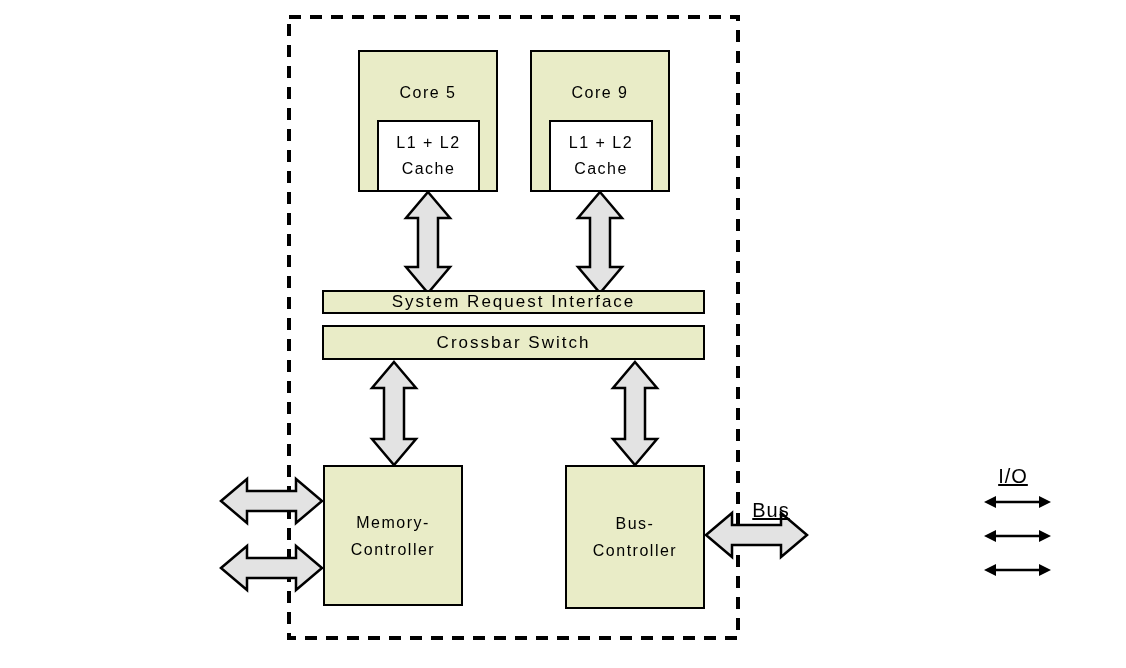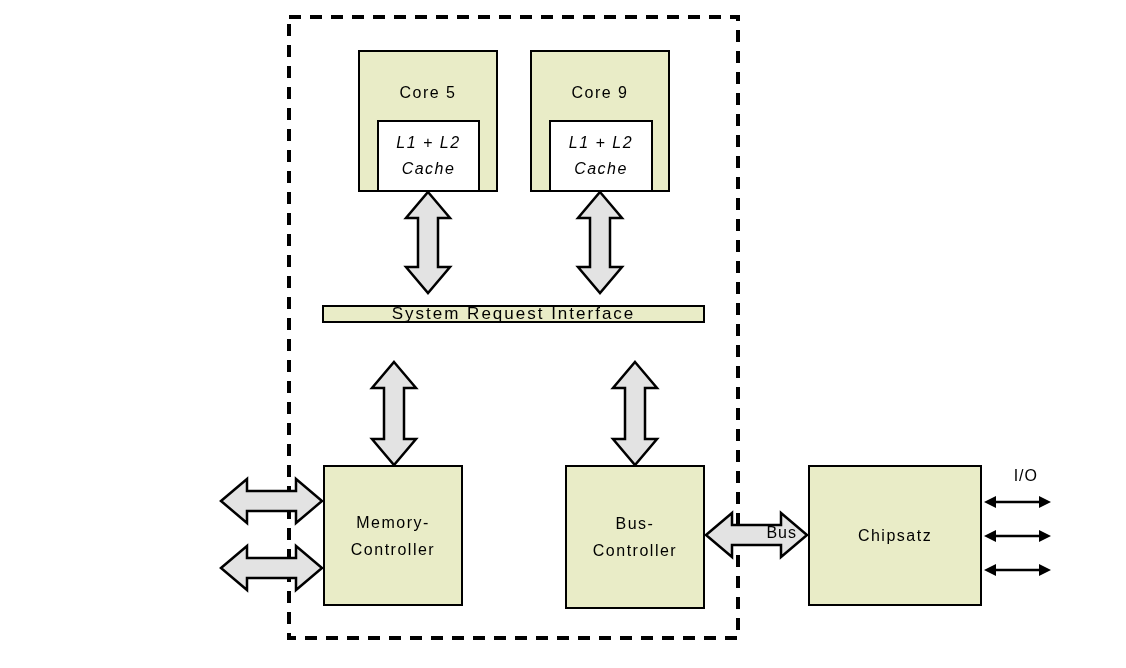--- a/index.html
+++ b/index.html
@@ -33,28 +33,29 @@
     justify-content: center;
     text-align: center;
     font-size: 16px;
     letter-spacing: 1.5px;
     line-height: 27px;
     z-index: 2;
   }
   .box.white { background: var(--cache-fill); }
   .box.bar { font-size: 17px; letter-spacing: 2px; line-height: 20px; }
   .box.top-label { justify-content: flex-start; padding-top: 27px; }
-  .cache { line-height: 26px; font-size: 16px; letter-spacing: 1.5px; z-index: 3; font-style: italic; }
+  .cache { line-height: 26px; font-size: 16px; letter-spacing: 1.5px; z-index: 3; }
   .floating-label {
     position: absolute;
-    font-size: 16px;
+    font-size: 20px;
     letter-spacing: 1px;
-    text-align: right;
+    text-align: center;
     z-index: 4;
     line-height: 18px;
+    text-decoration: underline;
   }
   svg#wires { position: absolute; left: 0; top: 0; z-index: 1; }
   .blockarrow {
     fill: var(--arrow-fill);
     stroke: var(--arrow-outline);
     stroke-width: 2.5;
     stroke-linejoin: miter;
   }
   .io-line { stroke: var(--io-arrow-color); stroke-width: 2.5; }
   .io-head { fill: var(--io-arrow-color); stroke: none; }
@@ -111,35 +112,35 @@
   </div>
 
   <div class="box top-label" style="left:530px; top:50px; width:140px; height:142px;">
     <span>Core 9</span>
   </div>
   <div class="box white cache" style="left:549px; top:120px; width:104px; height:72px;">
     <span>L1 + L2</span>
     <span>Cache</span>
   </div>
 
-  <div class="box bar" style="left:322px; top:305px; width:383px; height:18px;">
+  <div class="box bar" style="left:322px; top:290px; width:383px; height:24px;">
     <span>System Request Interface</span>
+  </div>
+  <div class="box bar" style="left:322px; top:325px; width:383px; height:35px;">
+    <span>Crossbar Switch</span>
   </div>
 
 
   <div class="box" style="left:323px; top:465px; width:140px; height:141px;">
     <span>Memory-</span>
     <span>Controller</span>
   </div>
 
   <div class="box" style="left:565px; top:465px; width:140px; height:144px;">
     <span>Bus-</span>
     <span>Controller</span>
   </div>
 
-  <div class="box" style="left:808px; top:465px; width:174px; height:141px;">
-    <span>Chipsatz</span>
-  </div>
 
-  <div class="floating-label" style="left:745px; top:501px; width:52px;margin-top:23px;">Bus</div>
+  <div class="floating-label" style="left:745px; top:501px; width:52px;">Bus</div>
   <div class="floating-label" style="left:988px; top:467px; width:50px;">I/O</div>
 
 </div>
 
 </body></html>

